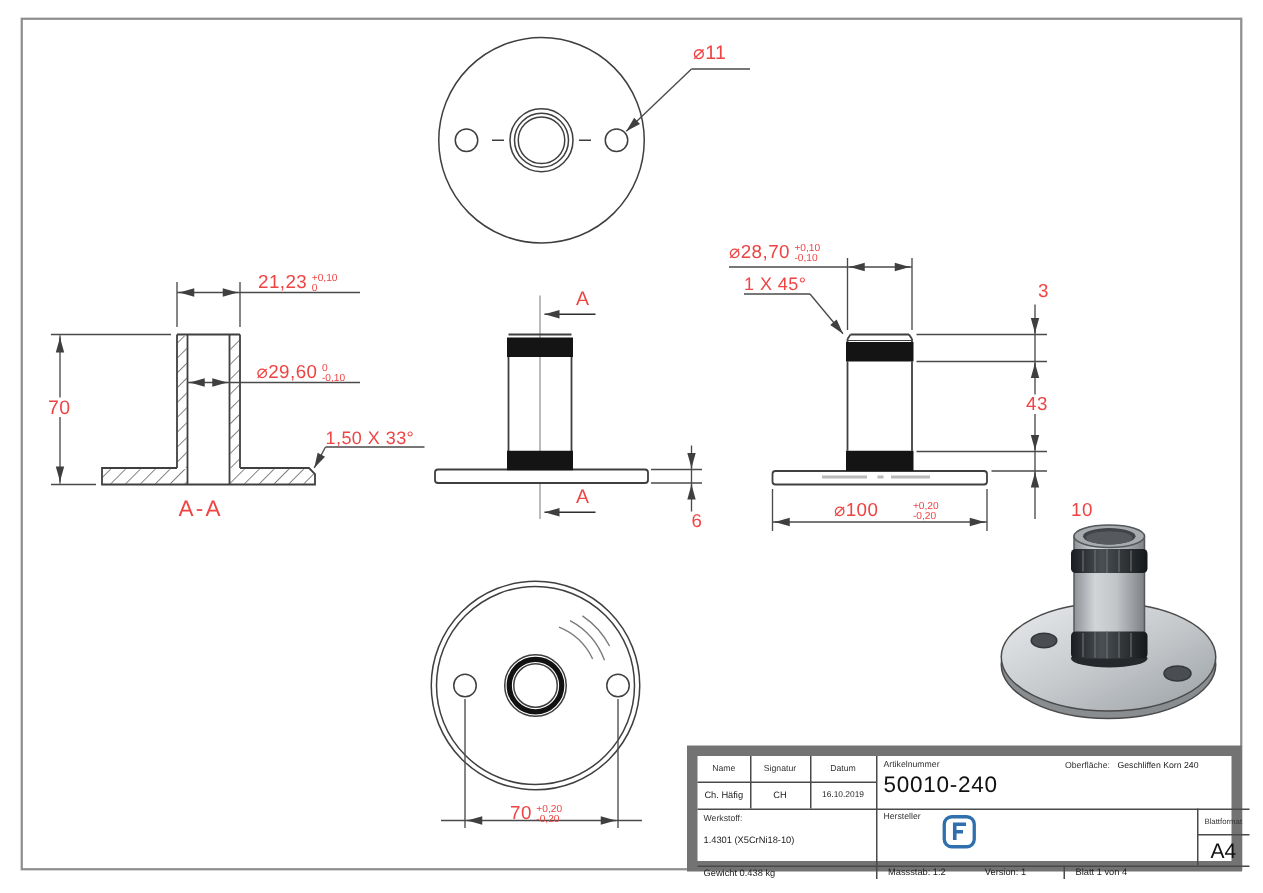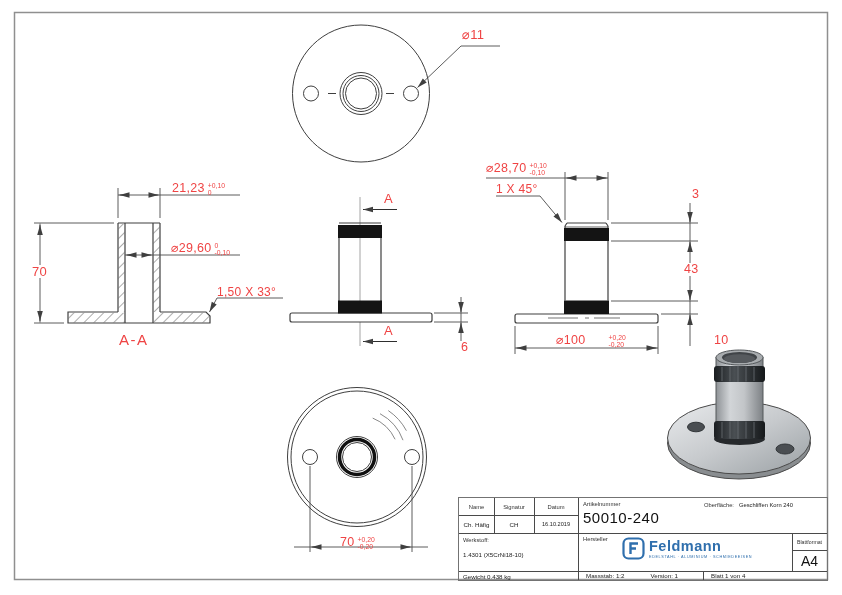--- a/index.html
+++ b/index.html
@@ -6,21 +6,21 @@
   #page{position:relative;width:842px;height:595px;background:#ffffff;overflow:hidden;
         font-family:"Liberation Sans","DejaVu Sans",sans-serif;}
   #draw{position:absolute;left:0;top:0;}
   .dim{position:absolute;color:#ef4444;font-size:12.5px;letter-spacing:.3px;white-space:nowrap;
        display:flex;align-items:flex-start;line-height:13px;}
   .dim .tol{display:flex;flex-direction:column;font-size:6.8px;line-height:7px;margin-left:3px;
             letter-spacing:0;}
   .wbg{background:#fff;padding:0 2px;}
   .sm{font-size:12px;align-items:center;}
   
-  .tb{position:absolute;left:458px;top:497px;width:370px;height:84px;border:1px solid #737373;
+  .tb{position:absolute;left:458px;top:497px;width:370px;height:84px;border:7px solid #737373;
       color:#2a2a2a;box-sizing:border-box;}
   .tb .ln{position:absolute;background:#4a4a4a;}
   .cell{position:absolute;display:flex;align-items:center;justify-content:center;}
   .lbl{font-size:5.8px;color:#333;}
   .val{font-size:6.2px;color:#222;}
   .artnum{position:absolute;left:124px;top:11px;font-size:15px;letter-spacing:.5px;color:#111;}
   .logo{position:absolute;left:163px;top:39px;display:flex;align-items:center;}
   .logo .wordmark{margin-left:4px;display:flex;flex-direction:column;}
   .logo .brand{font-size:14.5px;font-weight:bold;color:#2f6fad;letter-spacing:.5px;line-height:15px;}
   .logo .tagline{font-size:3.8px;color:#2f6fad;letter-spacing:.6px;margin-top:1px;}
@@ -334,24 +334,20 @@
     <span class="lbl">Oberfläche:</span>
     <span class="val" style="font-size:5.8px;">Geschliffen Korn 240</span>
   </div>
 
   <div class="lbl" style="position:absolute;left:124px;top:38px;">Hersteller</div>
   <div class="logo">
     <svg width="23" height="23" viewBox="0 0 23 23">
       <rect x="1.5" y="1.5" width="20" height="20" rx="5" fill="none" stroke="#2f6fad" stroke-width="2.2"></rect>
       <path d="M8.5,17 V6.5 H16 M8.5,11.5 H14" fill="none" stroke="#2f6fad" stroke-width="2.4"></path>
     </svg>
-    <span class="wordmark">
-      <span class="brand">Feldmann</span>
-      <span class="tagline">EDELSTAHL · ALUMINIUM · SCHMIEDEEISEN</span>
-    </span>
   </div>
 
   <div class="cell lbl" style="left:333px;top:35px;width:35px;height:17px;font-size:5.2px;">Blattformat</div>
   <div class="cell" style="left:333px;top:52px;width:35px;height:21px;font-size:14px;color:#111;">A4</div>
 
   <div style="position:absolute;left:127px;top:73px;height:9px;display:flex;align-items:center;gap:26px;">
     <span class="val">Massstab: 1:2</span>
     <span class="val">Version: 1</span>
   </div>
   <div style="position:absolute;left:252px;top:73px;height:9px;display:flex;align-items:center;">

